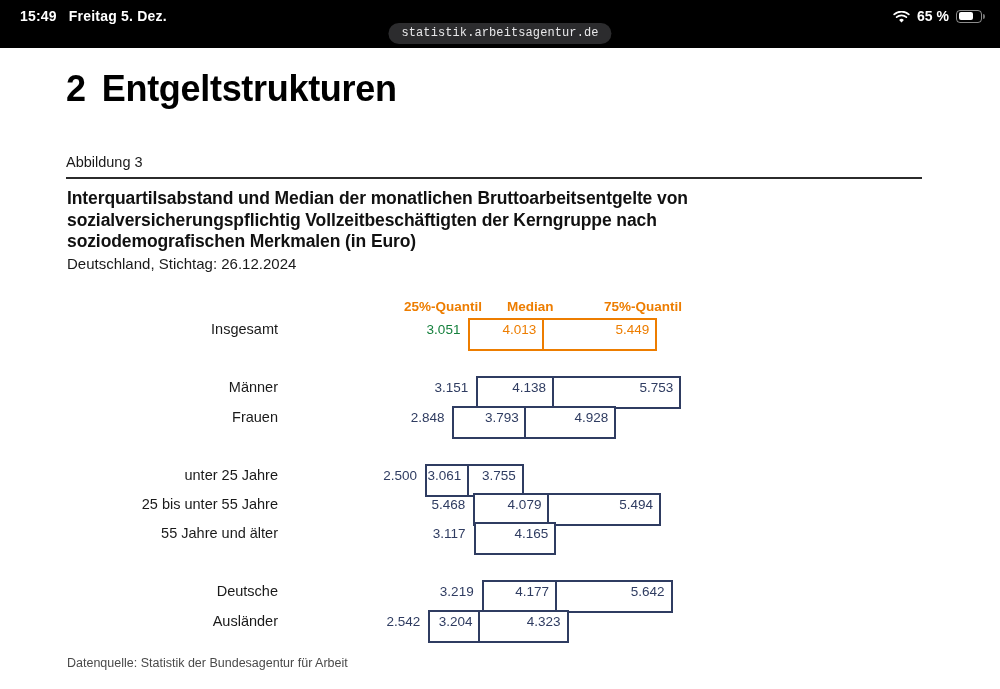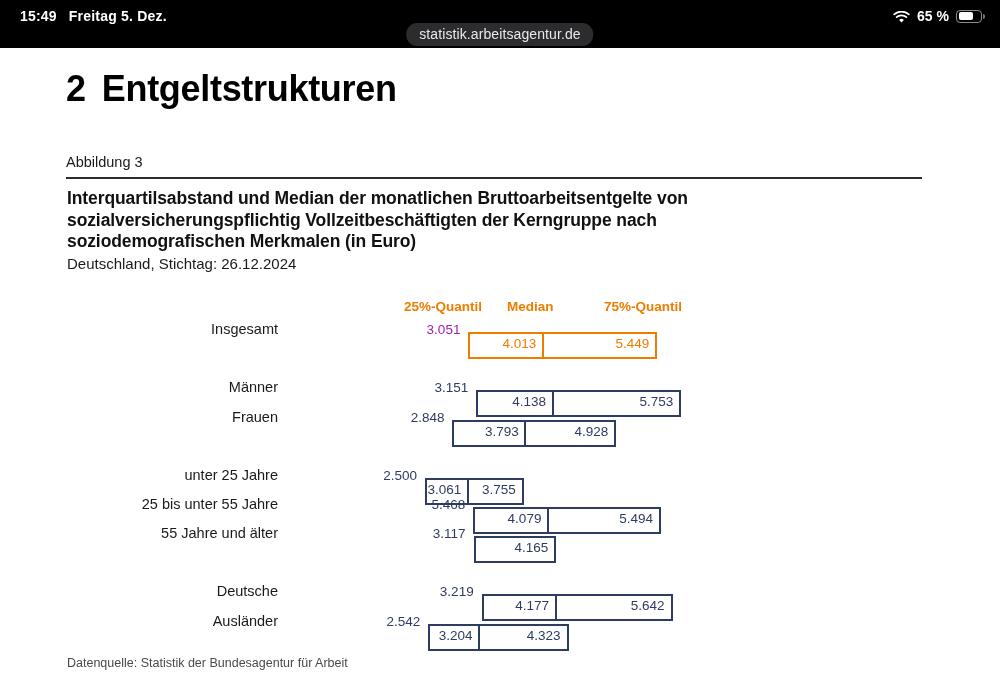--- a/index.html
+++ b/index.html
@@ -42,21 +42,21 @@
   .battery-fill {
     position: absolute; left: 1.5px; top: 1.5px; bottom: 1.5px;
     width: 62%; background: #ffffff; border-radius: 2px;
   }
   .url-pill {
     position: absolute; left: 50%; transform: translateX(-50%);
     top: 23px;
     background: #2c2c2e; color: #e8e8ea;
     border-radius: 11px;
     padding: 3px 13px 4px;
-    font-size: 14px; letter-spacing: .1px;
+    font-size: 12px; letter-spacing: .1px; font-family: Liberation Mono, monospace;
   }
 
   
   .page {
     position: absolute; left: 0; top: 48px;
     width: 1000px; height: 641px;
     background: #ffffff;
   }
   .chapter-title {
     position: absolute; left: 66px; top: 20px;
@@ -104,31 +104,31 @@
   }
 
   .q25-value {
     position: absolute; top: 4px;
     transform: translateX(-100%);
     font-size: 13.5px; color: #2f3c61;
     white-space: nowrap;
     padding-right: 8px;
   }
   .box {
-    position: absolute; top: 14px; height: 27px;
+    position: absolute; top: 0; height: 33px;
     border: 2.5px solid #2f3c61;
     background: #ffffff;
   }
   .box-value {
     position: absolute; right: 6px; top: 2px;
     font-size: 13.5px; color: #2f3c61;
     white-space: nowrap;
   }
   
-  .row.accent .q25-value { color: #a21caf; }
+  .row.accent .q25-value { color: #15803d; }
   .row.accent .box { border-color: #ED7D00; }
   .row.accent .box-value { color: #ED7D00; }
 
   .source {
     position: absolute; left: 67px; top: 608px;
     font-size: 12.5px; color: #4a4a4a;
   }
 </style>
 </head>
 <body>

